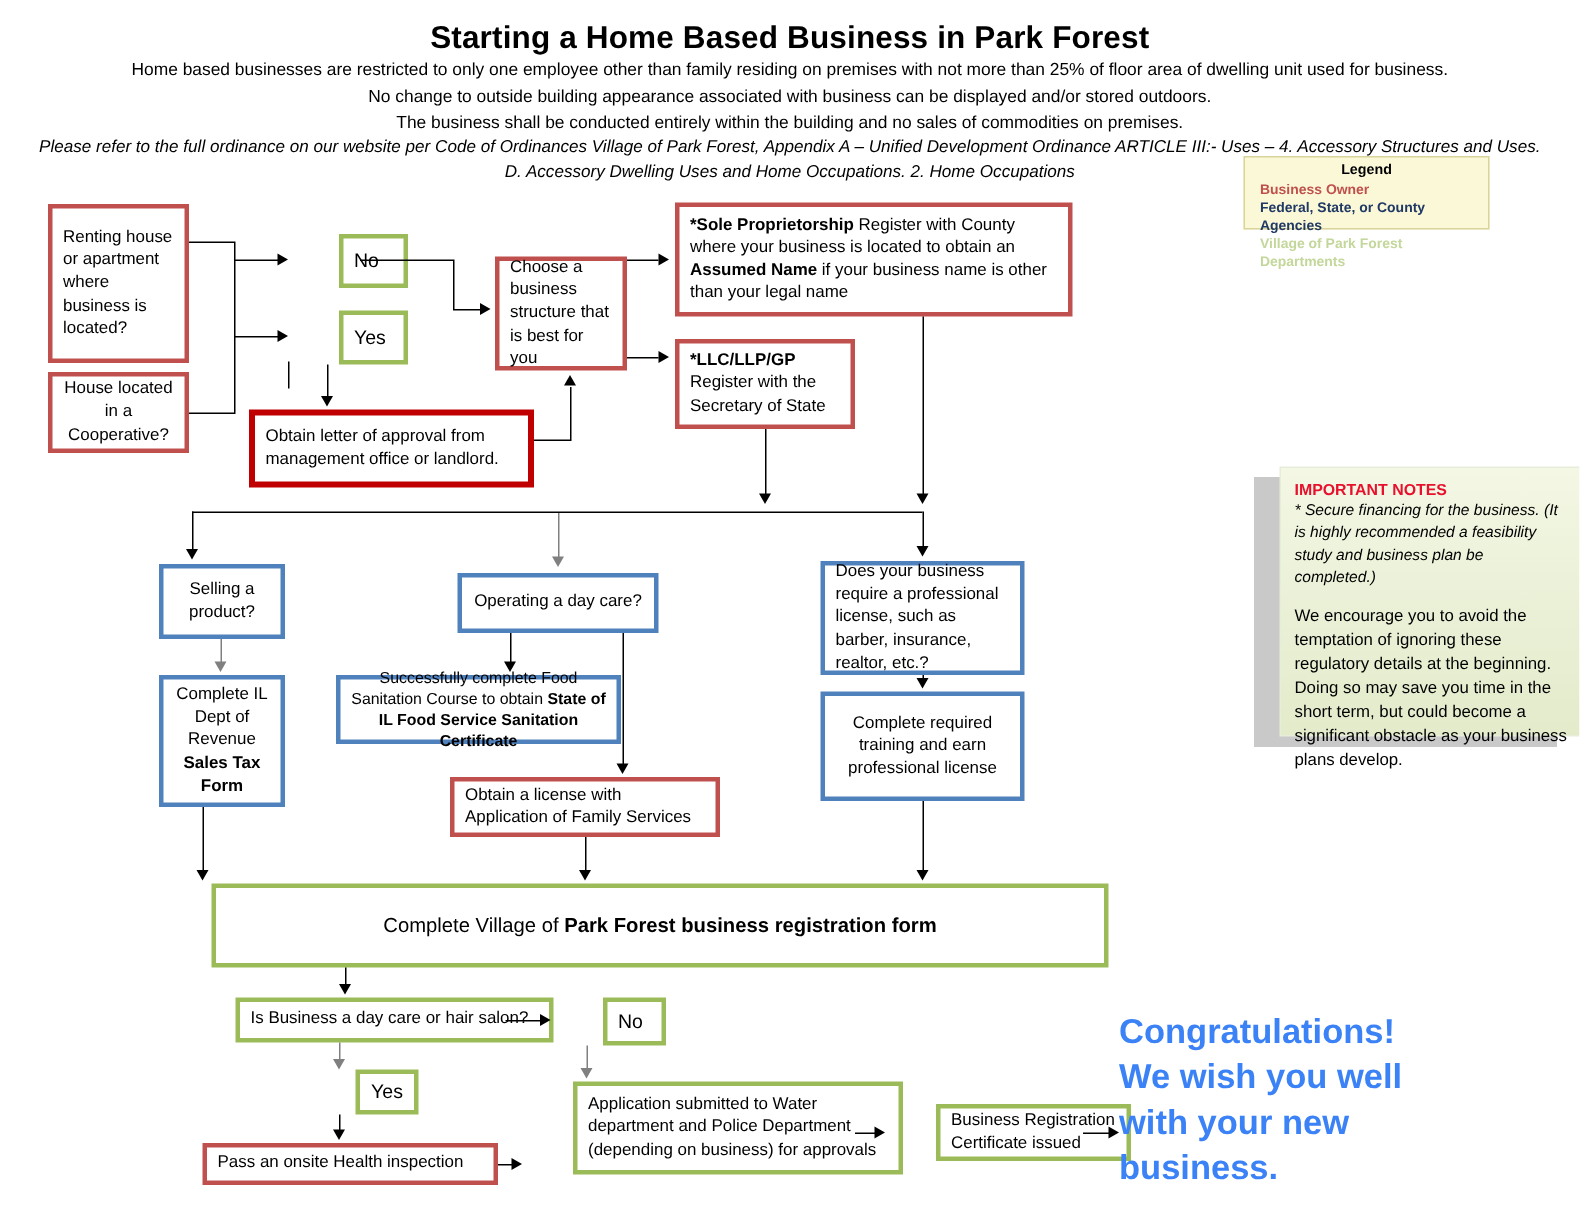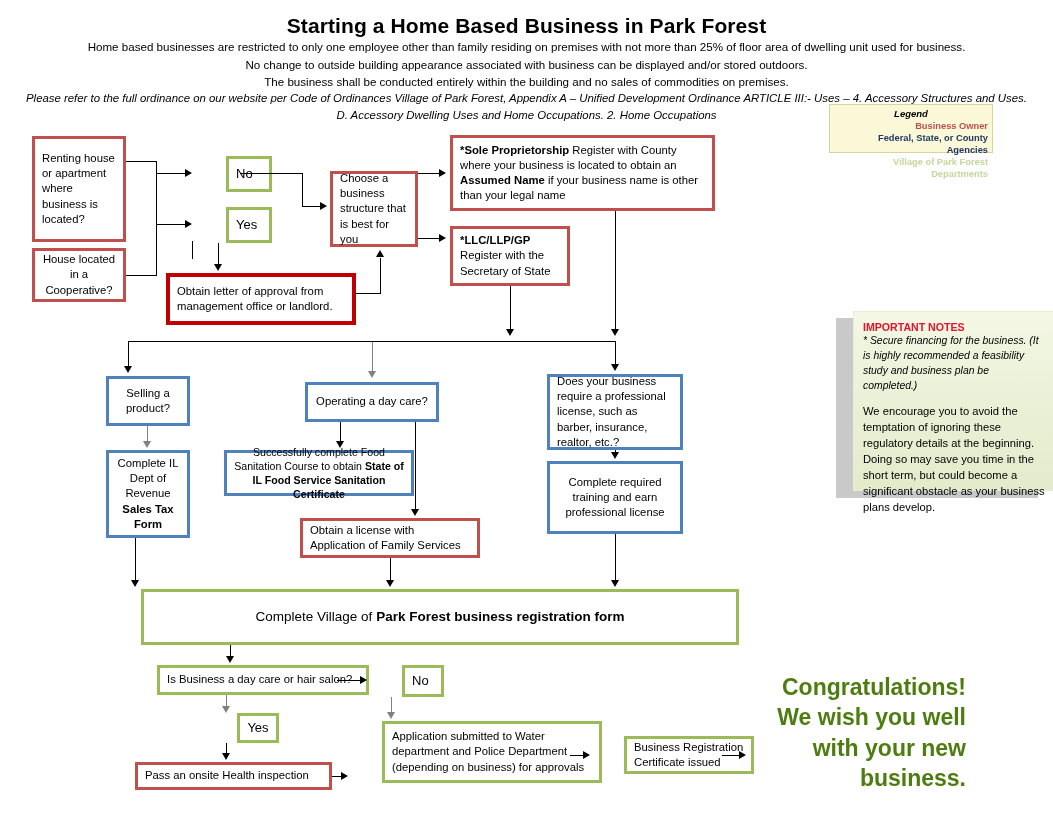--- a/index.html
+++ b/index.html
@@ -8,22 +8,22 @@
 
   
   #header{position:absolute;left:0;top:14px;width:1053px;text-align:center;}
   #title{font-size:21px;font-weight:bold;letter-spacing:.1px;line-height:1.15;}
   .sub{font-size:11.6px;line-height:1.5;padding:0 58px;}
   .sub.italic{font-style:italic;font-size:11.4px;padding:0 20px;}
 
   
   #legend{position:absolute;left:829px;top:104px;width:164px;height:49px;
           background:#fbf8d8;border:1px solid #d8d49a;padding:3px 4px 0 4px;box-sizing:border-box;}
-  #legend .lg-title{font-size:9.5px;font-weight:bold;text-align:center;line-height:1.25;font-style:italic;}
-  #legend .lg-row{font-size:9.3px;font-weight:bold;line-height:1.3;padding-left:6px;text-align:right;}
+  #legend .lg-title{font-size:9.5px;font-weight:bold;text-align:center;line-height:1.25;}
+  #legend .lg-row{font-size:9.3px;font-weight:bold;line-height:1.3;padding-left:6px;}
   .lg-owner{color:#C0504D;}
   .lg-fed{color:#1F3864;}
   .lg-vil{color:#C4D79B;}
 
   
   #notes-shadow{position:absolute;left:836px;top:318px;width:202px;height:180px;background:#c9c9c9;}
   #notes{position:absolute;left:830px;top:311px;width:202px;height:180px;box-sizing:border-box;
          background:linear-gradient(180deg,#f3f7e4 0%,#eaf0d6 55%,#e3ebcb 100%);
          border:1px solid #e6eeda;padding:8px 9px;margin-left:23px;}
   #notes .nt-title{color:#e8112d;font-size:10.6px;font-weight:bold;line-height:1.35;}
@@ -48,22 +48,22 @@
   .lnh{height:1px;}
   .lnv{width:1px;}
   .ln-gray{background:#808080;}
   .ar{position:absolute;width:0;height:0;}
   .ar-d{border-left:4.5px solid transparent;border-right:4.5px solid transparent;border-top:7px solid #000;}
   .ar-r{border-top:4.5px solid transparent;border-bottom:4.5px solid transparent;border-left:7px solid #000;}
   .ar-u{border-left:4.5px solid transparent;border-right:4.5px solid transparent;border-bottom:7px solid #000;}
   .ar-d.gray{border-top-color:#808080;}
 
   
-  #congrats{position:absolute;left:746px;top:672px;width:220px;text-align:right;
-            color:#4d7c0f;font-size:23px;font-weight:bold;line-height:1.32;}
+  #congrats{position:absolute;left:746px;top:672px;width:220px;text-align:left;
+            color:#3b82f6;font-size:23px;font-weight:bold;line-height:1.32;}
 </style>
 </head>
 <body>
 
 <div id="page">
 
   <div id="header">
     <div id="title">Starting a Home Based Business in Park Forest</div>
     <div class="sub">Home based businesses are restricted to only one employee other than family residing on premises with not more than 25% of floor area of dwelling unit used for business.</div>
     <div class="sub">No change to outside building appearance associated with business can be displayed and/or stored outdoors.</div>

